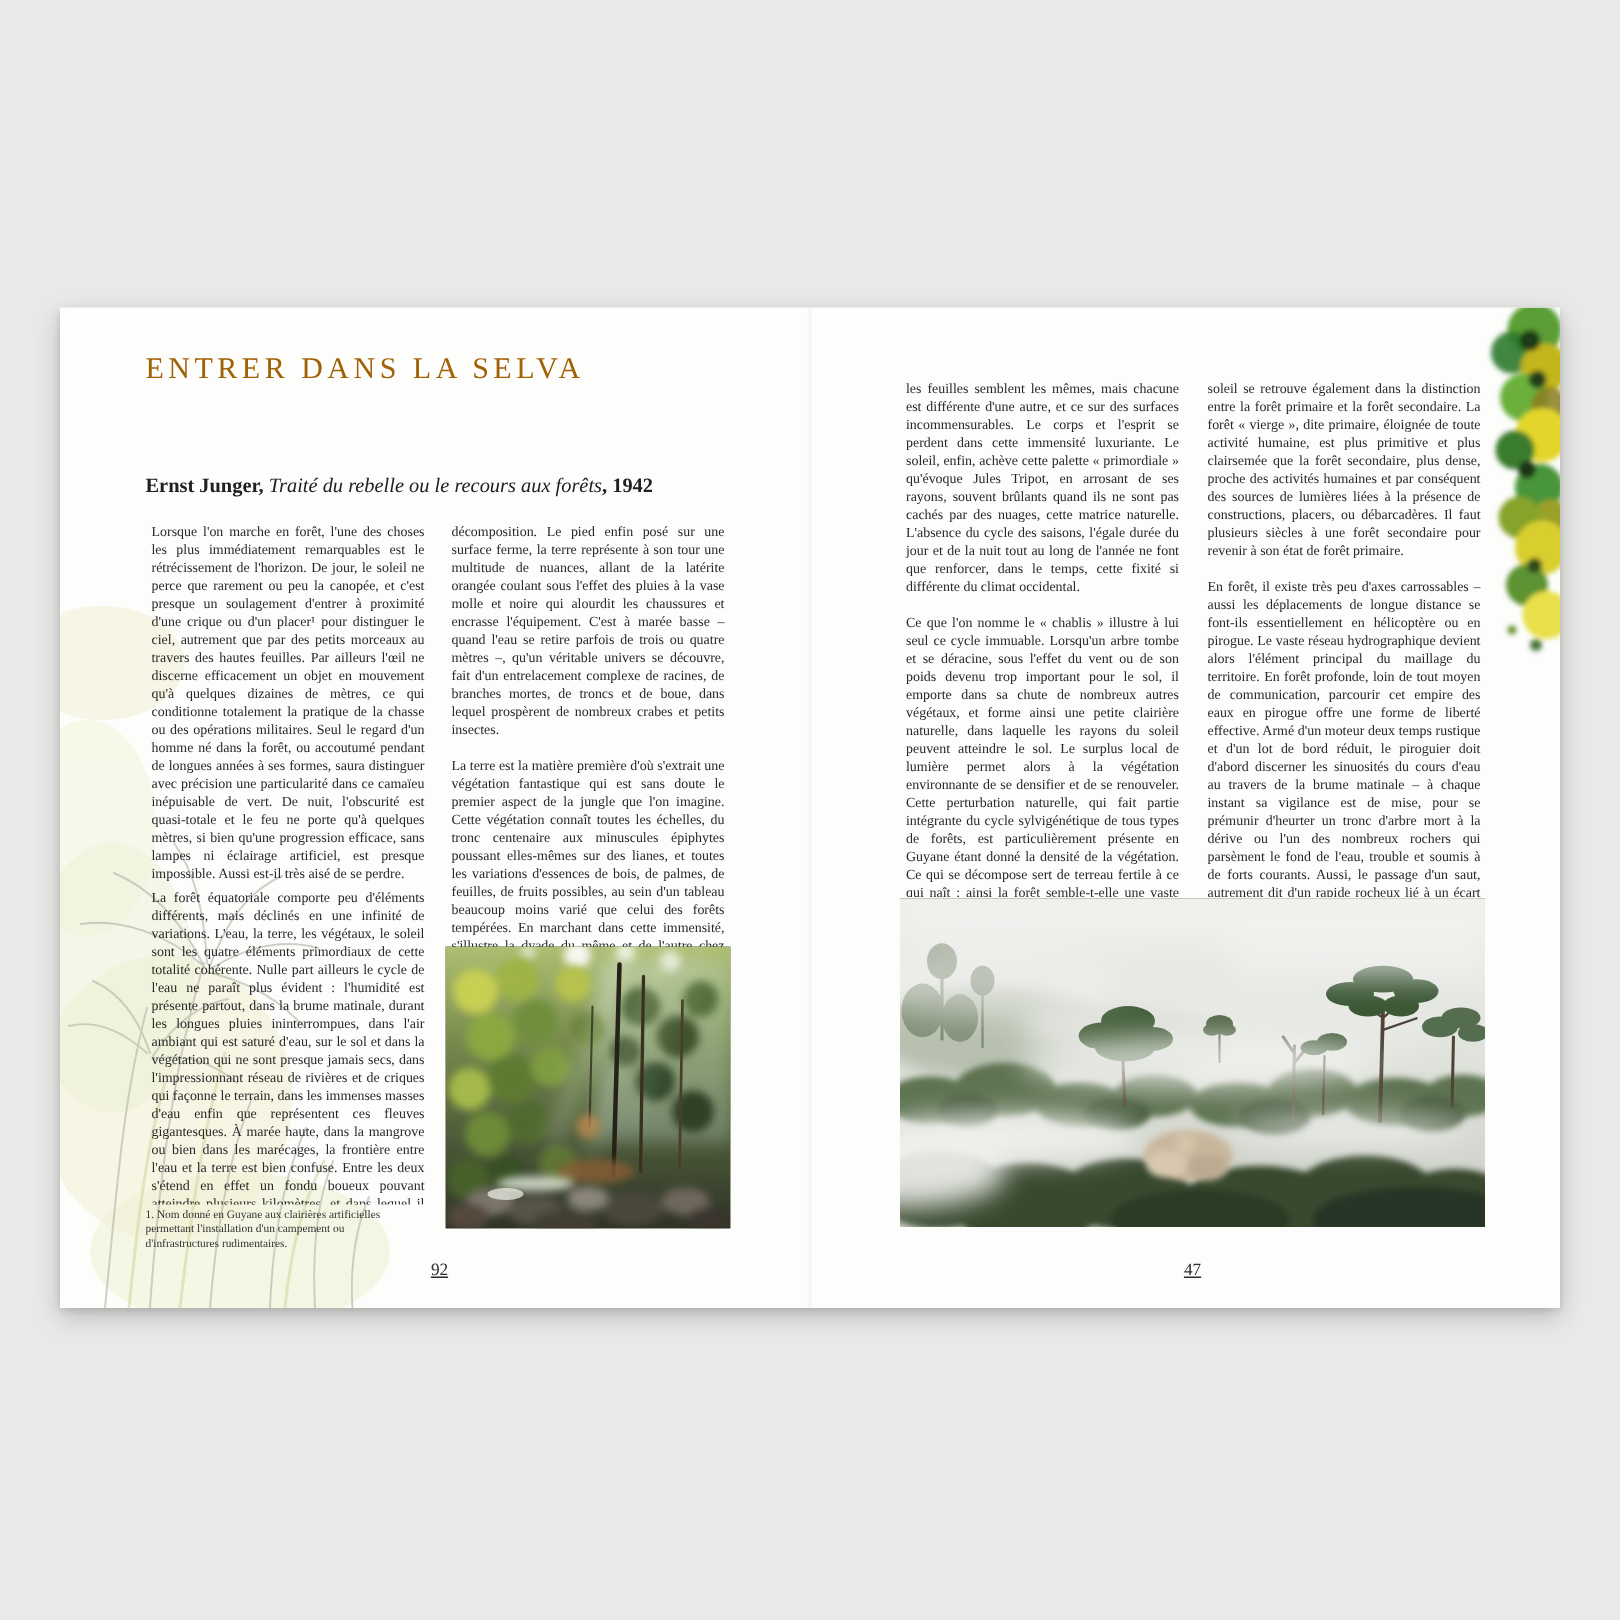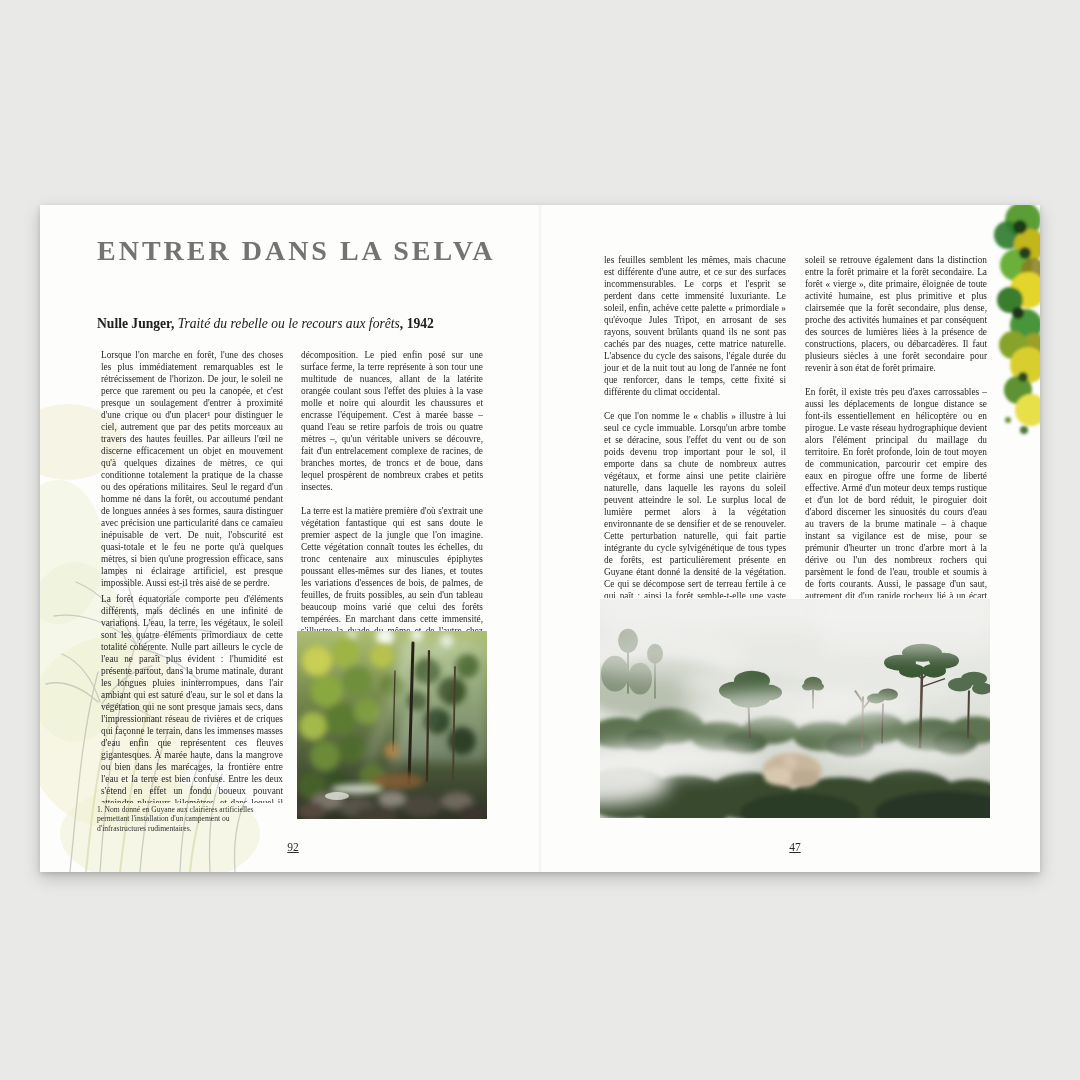--- a/index.html
+++ b/index.html
@@ -6,22 +6,22 @@
   body{width:1080px;height:1080px;background:#e9e9e7;font-family:"Liberation Serif",serif;}
   .stage{position:relative;width:1080px;height:1080px;background:#e9e9e7;overflow:hidden;}
   .spread{position:absolute;left:40px;top:205px;width:1000px;height:667px;background:#fdfdfc;
           box-shadow:0 6px 16px rgba(0,0,0,.20),0 2px 5px rgba(0,0,0,.12);}
   .spine{position:absolute;left:498px;top:0;width:4px;height:100%;
          background:linear-gradient(90deg,rgba(0,0,0,0),rgba(0,0,0,.045),rgba(0,0,0,0));}
   .page{position:absolute;top:0;width:500px;height:667px;overflow:hidden;}
   .page.left{left:0;}
   .page.right{left:500px;}
 
-  .title{position:absolute;left:57px;top:30px;margin:0;font-size:28px;font-weight:700;
-         letter-spacing:3px;color:#737373;white-space:nowrap;}
+  .title{position:absolute;left:57px;top:30px;margin:0;font-size:20px;font-weight:400;
+         letter-spacing:3px;color:#a16207;white-space:nowrap;}
   .quote{position:absolute;left:57px;top:69px;margin:0;width:412px;font-size:14.6px;
          line-height:19.6px;font-weight:700;color:#202020;}
   .attribution{position:absolute;left:57px;top:111px;margin:0;font-size:13.6px;color:#202020;white-space:nowrap;}
   .attribution .author{font-weight:700;}
   .attribution .work{font-style:italic;text-align:center;}
   .attribution .year{font-weight:700;}
 
   .col{position:absolute;width:190px;font-size:9.3px;line-height:12px;text-align:justify;
        color:#272727;overflow:hidden;}
   .col p{margin:4px;}
@@ -83,21 +83,21 @@
             <path d="M80,470 C88,400 98,340 110,300"></path>
             <path d="M46,470 C52,410 58,360 70,320"></path>
             <path d="M150,470 C154,430 162,398 176,372"></path>
           </g>
         </g>
       </svg>
 
       <h1 class="title">ENTRER DANS LA SELVA</h1>
 
 
-      <p class="attribution"><span class="author">Nulle Junger,</span><span class="work"> Traité du rebelle ou le recours aux forêts</span><span class="year">, 1942</span></p>
+      <p class="attribution"><span class="author">Ernst Junger,</span><span class="work"> Traité du rebelle ou le recours aux forêts</span><span class="year">, 1942</span></p>
 
       <div class="col col-l1">
         <p>Lorsque l'on marche en forêt, l'une des choses les plus immédiatement remarquables est le rétrécissement de l'horizon. De jour, le soleil ne perce que rarement ou peu la canopée, et c'est presque un soulagement d'entrer à proximité d'une crique ou d'un placer¹ pour distinguer le ciel, autrement que par des petits morceaux au travers des hautes feuilles. Par ailleurs l'œil ne discerne efficacement un objet en mouvement qu'à quelques dizaines de mètres, ce qui conditionne totalement la pratique de la chasse ou des opérations militaires. Seul le regard d'un homme né dans la forêt, ou accoutumé pendant de longues années à ses formes, saura distinguer avec précision une particularité dans ce camaïeu inépuisable de vert. De nuit, l'obscurité est quasi-totale et le feu ne porte qu'à quelques mètres, si bien qu'une progression efficace, sans lampes ni éclairage artificiel, est presque impossible. Aussi est-il très aisé de se perdre.</p>
         <p>La forêt équatoriale comporte peu d'éléments différents, mais déclinés en une infinité de variations. L'eau, la terre, les végétaux, le soleil sont les quatre éléments primordiaux de cette totalité cohérente. Nulle part ailleurs le cycle de l'eau ne paraît plus évident : l'humidité est présente partout, dans la brume matinale, durant les longues pluies ininterrompues, dans l'air ambiant qui est saturé d'eau, sur le sol et dans la végétation qui ne sont presque jamais secs, dans l'impressionnant réseau de rivières et de criques qui façonne le terrain, dans les immenses masses d'eau enfin que représentent ces fleuves gigantesques. À marée haute, dans la mangrove ou bien dans les marécages, la frontière entre l'eau et la terre est bien confuse. Entre les deux s'étend en effet un fondu boueux pouvant atteindre plusieurs kilomètres, et dans lequel il est impossible de poser le pied sans patauger jusqu'à la taille dans un mélange de glaise et de végétaux en</p>
       </div>
 
       <div class="col col-l2">
         <p>décomposition. Le pied enfin posé sur une surface ferme, la terre représente à son tour une multitude de nuances, allant de la latérite orangée coulant sous l'effet des pluies à la vase molle et noire qui alourdit les chaussures et encrasse l'équipement. C'est à marée basse – quand l'eau se retire parfois de trois ou quatre mètres –, qu'un véritable univers se découvre, fait d'un entrelacement complexe de racines, de branches mortes, de troncs et de boue, dans lequel prospèrent de nombreux crabes et petits insectes.</p>
         <p class="gap">La terre est la matière première d'où s'extrait une végétation fantastique qui est sans doute le premier aspect de la jungle que l'on imagine. Cette végétation connaît toutes les échelles, du tronc centenaire aux minuscules épiphytes poussant elles-mêmes sur des lianes, et toutes les variations d'essences de bois, de palmes, de feuilles, de fruits possibles, au sein d'un tableau beaucoup moins varié que celui des forêts tempérées. En marchant dans cette immensité, s'illustre la dyade du même et de l'autre chez Platon : le même paysage semble apparaître à chaque pas, mais à chaque fois selon un angle différent ; toutes</p>
       </div>

